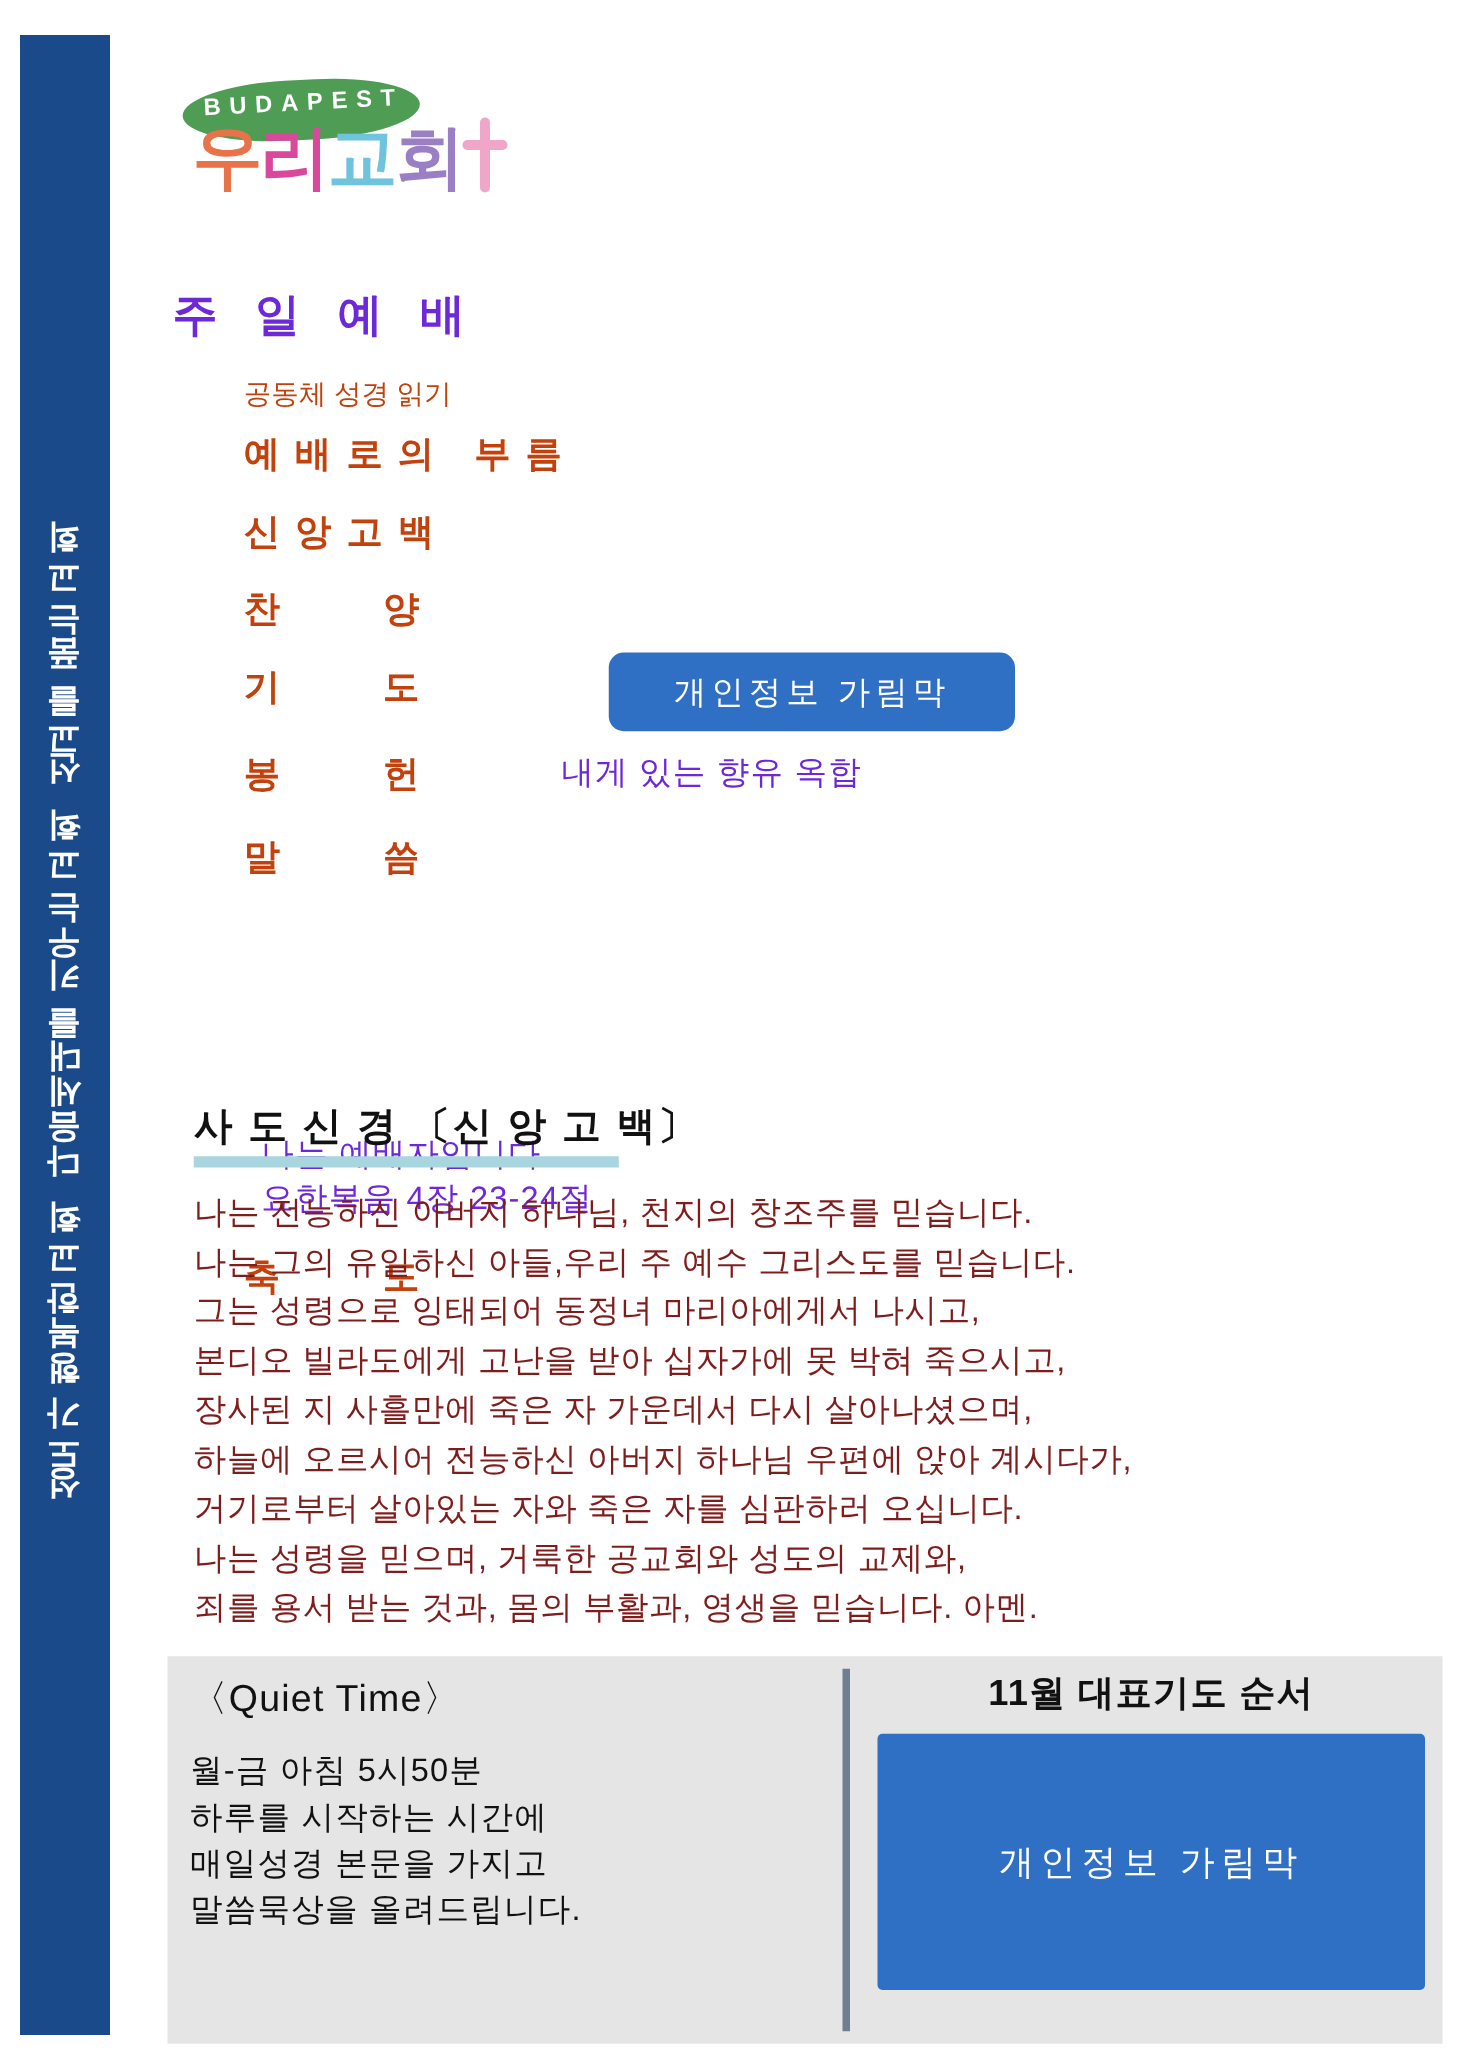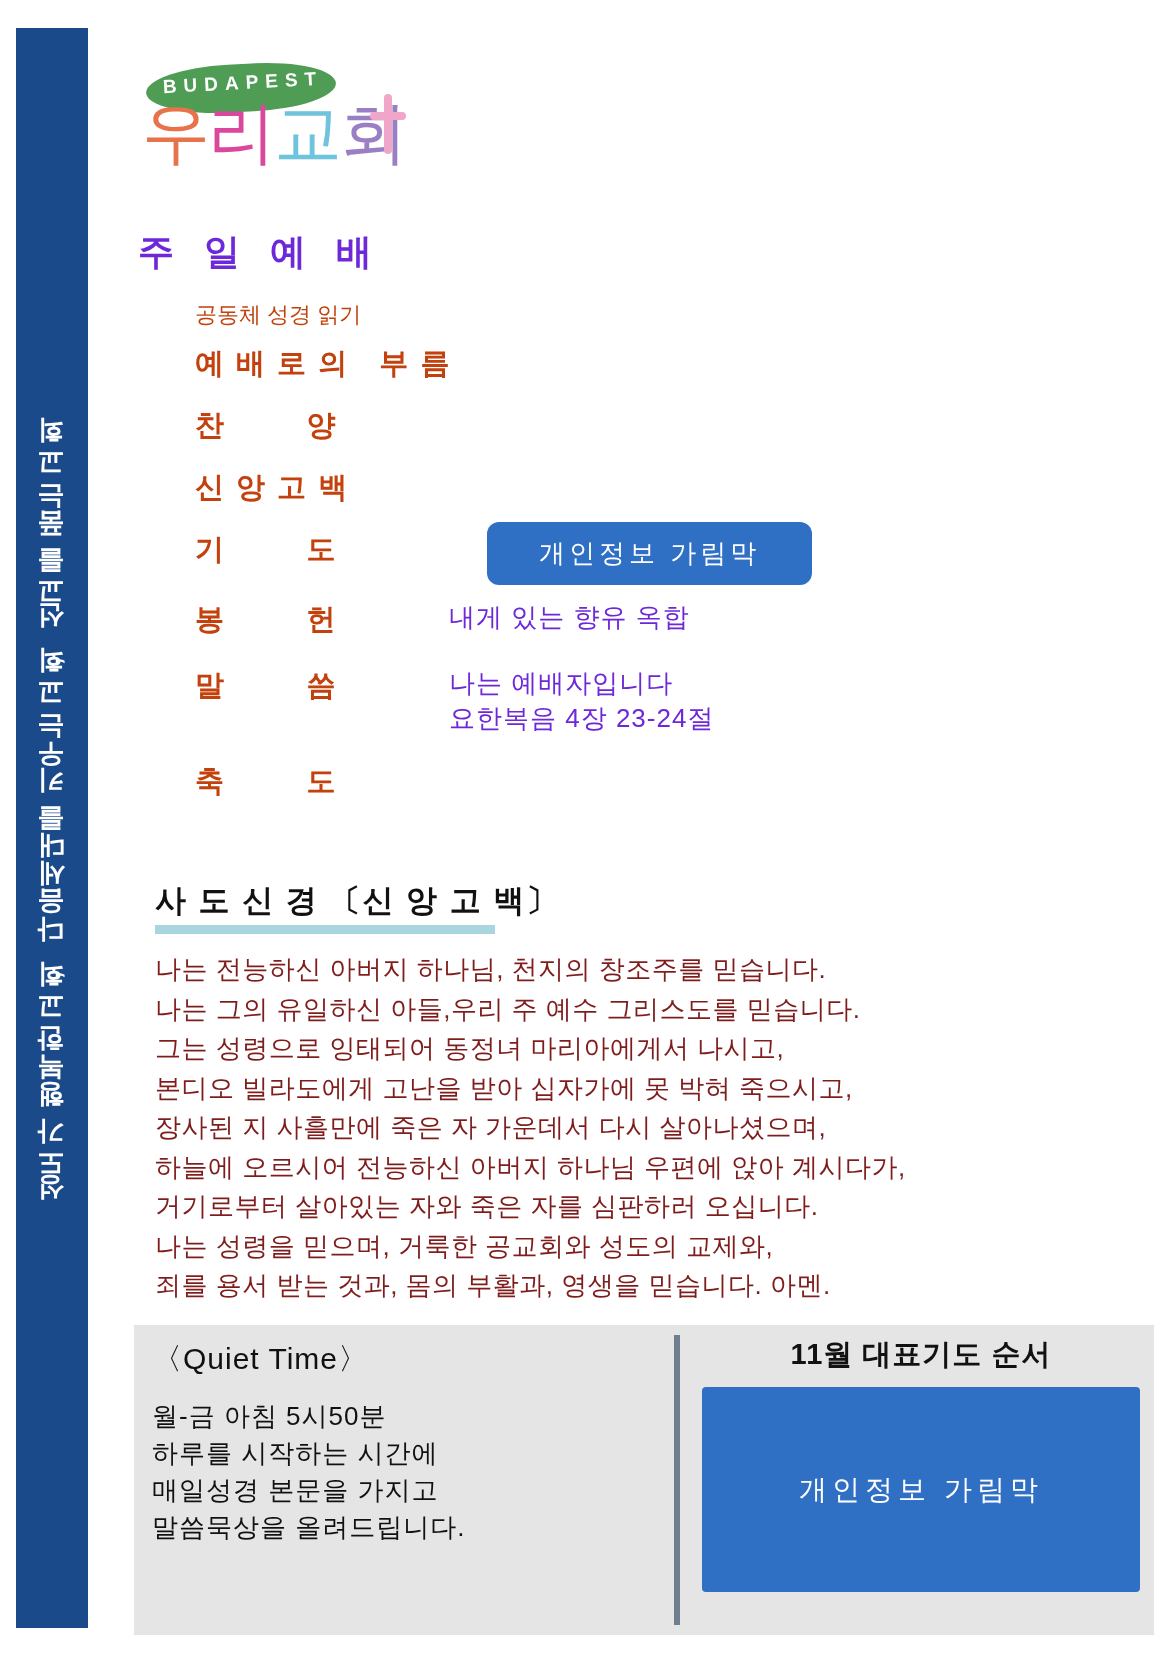--- a/index.html
+++ b/index.html
@@ -70,24 +70,24 @@
     width: 170px;
     text-align: center;
     color: #ffffff;
     font-size: 19px;
     font-weight: 700;
     letter-spacing: 7px;
     transform: rotate(-3deg);
   }
   #logo-korean {
     position: absolute;
-    left: 4px;
+    left: 16px;
     top: 40px;
-    font-size: 68px;
-    font-weight: 400;
+    font-size: 56px;
+    font-weight: 700;
     line-height: 1;
     letter-spacing: -2px;
   }
   #logo-korean .c1 { color: #e8734a; }
   #logo-korean .c2 { color: #d9489c; }
   #logo-korean .c3 { color: #6fc3dd; }
   #logo-korean .c4 { color: #9b7fc4; }
   #logo-cross {
     position: absolute;
     left: 246px;
@@ -286,42 +286,42 @@
       <div class="order-label small">공동체 성경 읽기</div>
       <div class="order-value"></div>
     </div>
 
     <div class="order-row" style="margin-bottom:22px;">
       <div class="order-label">예 배 로 의   부 름</div>
       <div class="order-value"></div>
     </div>
 
     <div class="order-row" style="margin-bottom:22px;">
+      <div class="order-label">신 앙 고 백</div>
+      <div class="order-value"></div>
+    </div>
+
+    <div class="order-row" style="margin-bottom:22px;">
       <div class="order-label">찬        양</div>
-      <div class="order-value"></div>
-    </div>
-
-    <div class="order-row" style="margin-bottom:22px;">
-      <div class="order-label">신 앙 고 백</div>
       <div class="order-value"></div>
     </div>
 
     <div class="order-row" style="margin-bottom:30px;">
       <div class="order-label">기        도</div>
       <div id="prayer-chip-wrap">
         <span class="privacy-chip">개인정보  가림막</span>
       </div>
     </div>
 
     <div class="order-row" style="margin-bottom:26px;">
       <div class="order-label">봉        헌</div>
       <div class="order-value" style="padding-left:14px;">내게  있는  향유  옥합</div>
     </div>
 
-    <div class="order-row" style="margin-bottom:26px;">
+    <div class="order-row" style="margin-bottom:26px;flex-direction:column;">
       <div class="order-label">말        씀</div>
       <div class="order-value" style="padding-left:14px;">나는  예배자입니다
 요한복음  4장  23-24절</div>
     </div>
 
     <div class="order-row">
       <div class="order-label">축        도</div>
       <div class="order-value"></div>
     </div>
 

